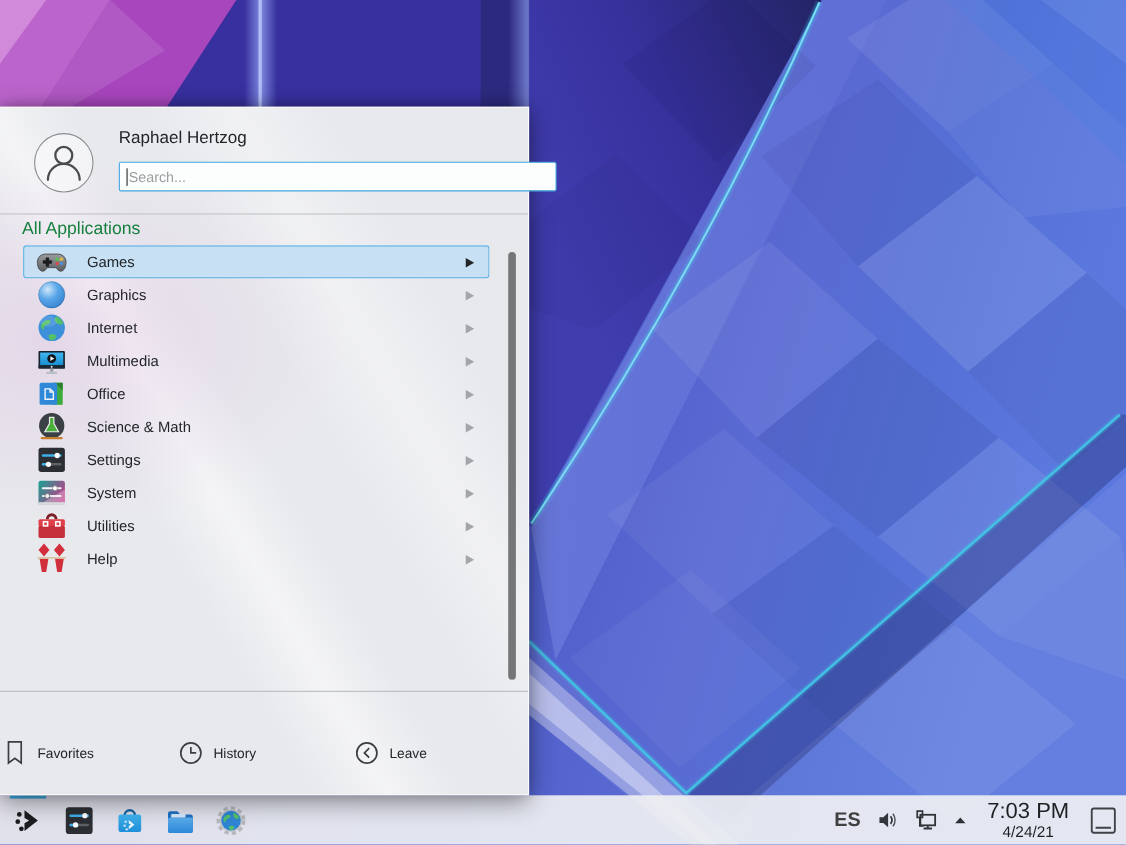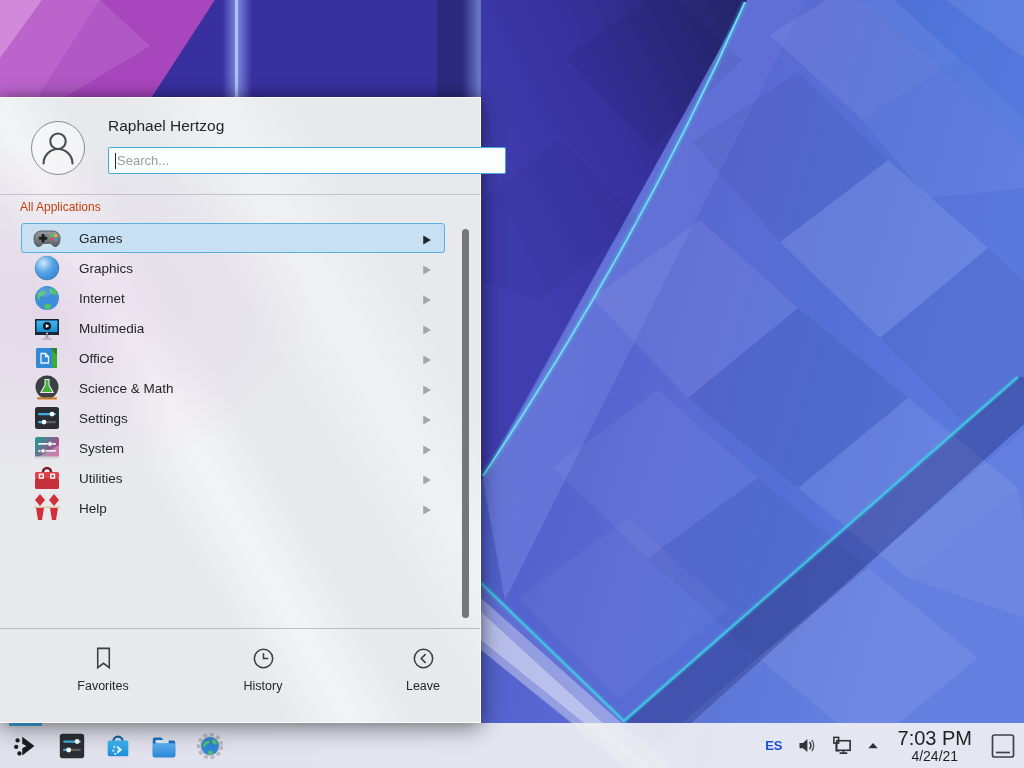--- a/index.html
+++ b/index.html
@@ -38,54 +38,54 @@
     background:#fcfdfd;border:1px solid #43a7e0;border-radius:2px;
   }
   .search-box .caret{position:absolute;left:6px;top:5px;width:1px;height:16px;background:#24272a;}
   .search-box input{
     position:absolute;inset:0;width:100%;height:100%;border:none;outline:none;background:transparent;
     font-family:"Liberation Sans",sans-serif;font-size:13px;color:#232629;padding:0 0 0 8px;box-sizing:border-box;
   }
   .search-box input::placeholder{color:#9b9ea1;opacity:1;}
 
   .header-sep{position:absolute;left:0;right:0;top:96px;height:1px;background:#c2c3c6;}
-  .section-label{position:absolute;left:20px;top:102px;font-size:12px;color:#c2410c;}
+  .section-label{position:absolute;left:20px;top:102px;font-size:16px;color:#15803d;}
 
   .menu-list{position:absolute;left:21px;top:125px;width:424px;height:405px;overflow:hidden;}
   .row{
     height:30px;display:flex;align-items:center;position:relative;
     border:1px solid transparent;border-radius:3px;box-sizing:border-box;cursor:default;
   }
   .row.selected{background:#c7e0f3;border-color:#58b0e4;}
   .row .cicon{width:32px;height:32px;margin-left:9px;margin-right:16px;flex:0 0 32px;}
   .row .rlabel{font-size:13.5px;color:#232629;}
   .row .arrow{margin-left:auto;margin-right:13px;font-size:10px;color:#a3a6a9;transform:scaleY(1.15);}
   .row.selected .arrow{color:#232629;}
 
   .scroll-thumb{position:absolute;right:11px;top:131px;width:7px;height:389px;border-radius:3.5px;background:#747678;}
 
   .panel-footer{
     position:absolute;left:0;top:530px;width:100%;height:95px;border-top:1px solid #bbbcbf;
     display:flex;
   }
-  .ftab{flex:1;display:flex;flex-direction:column;align-items:center;padding-top:16px;gap:7px;position:relative;cursor:default;padding-left:46px;}
+  .ftab{flex:1;display:flex;flex-direction:row;align-items:center;padding-top:16px;gap:7px;position:relative;cursor:default;}
   .ftab.active::before{content:"";position:absolute;top:-2px;left:6px;right:4px;height:4px;background:#3daee9;}
   .ftab .flabel{font-size:12.5px;color:#232629;}
 
   
   .taskbar{
     position:absolute;left:0;top:723px;width:1024px;height:45px;z-index:1;
     background:rgba(238,239,242,.93);
     display:flex;align-items:center;box-sizing:border-box;
   }
   .task-icons{display:flex;align-items:center;gap:15px;padding-left:10px;}
   .task-btn{width:31px;height:31px;position:relative;display:flex;align-items:center;justify-content:center;}
   .task-btn.active::after{content:"";position:absolute;top:-7px;left:-1px;right:-1px;height:3px;background:#3daee9;}
   .tray{margin-left:auto;display:flex;align-items:center;gap:13px;padding-right:8px;}
-  .kbd-layout{font-size:13px;font-weight:bold;color:#1d4ed8;}
+  .kbd-layout{font-size:18px;font-weight:bold;color:#404040;}
   .clock{text-align:center;line-height:1.02;color:#1d2022;margin:0 5px;}
   .clock .time{font-size:20px;}
   .clock .date{font-size:14px;}
   .show-desktop{width:26px;height:28px;display:flex;align-items:center;justify-content:center;}
 </style>
 </head>
 <body>
 
 <svg class="wallpaper" viewBox="0 0 1024 768" preserveAspectRatio="none" width="1024" height="768">
   <defs>

